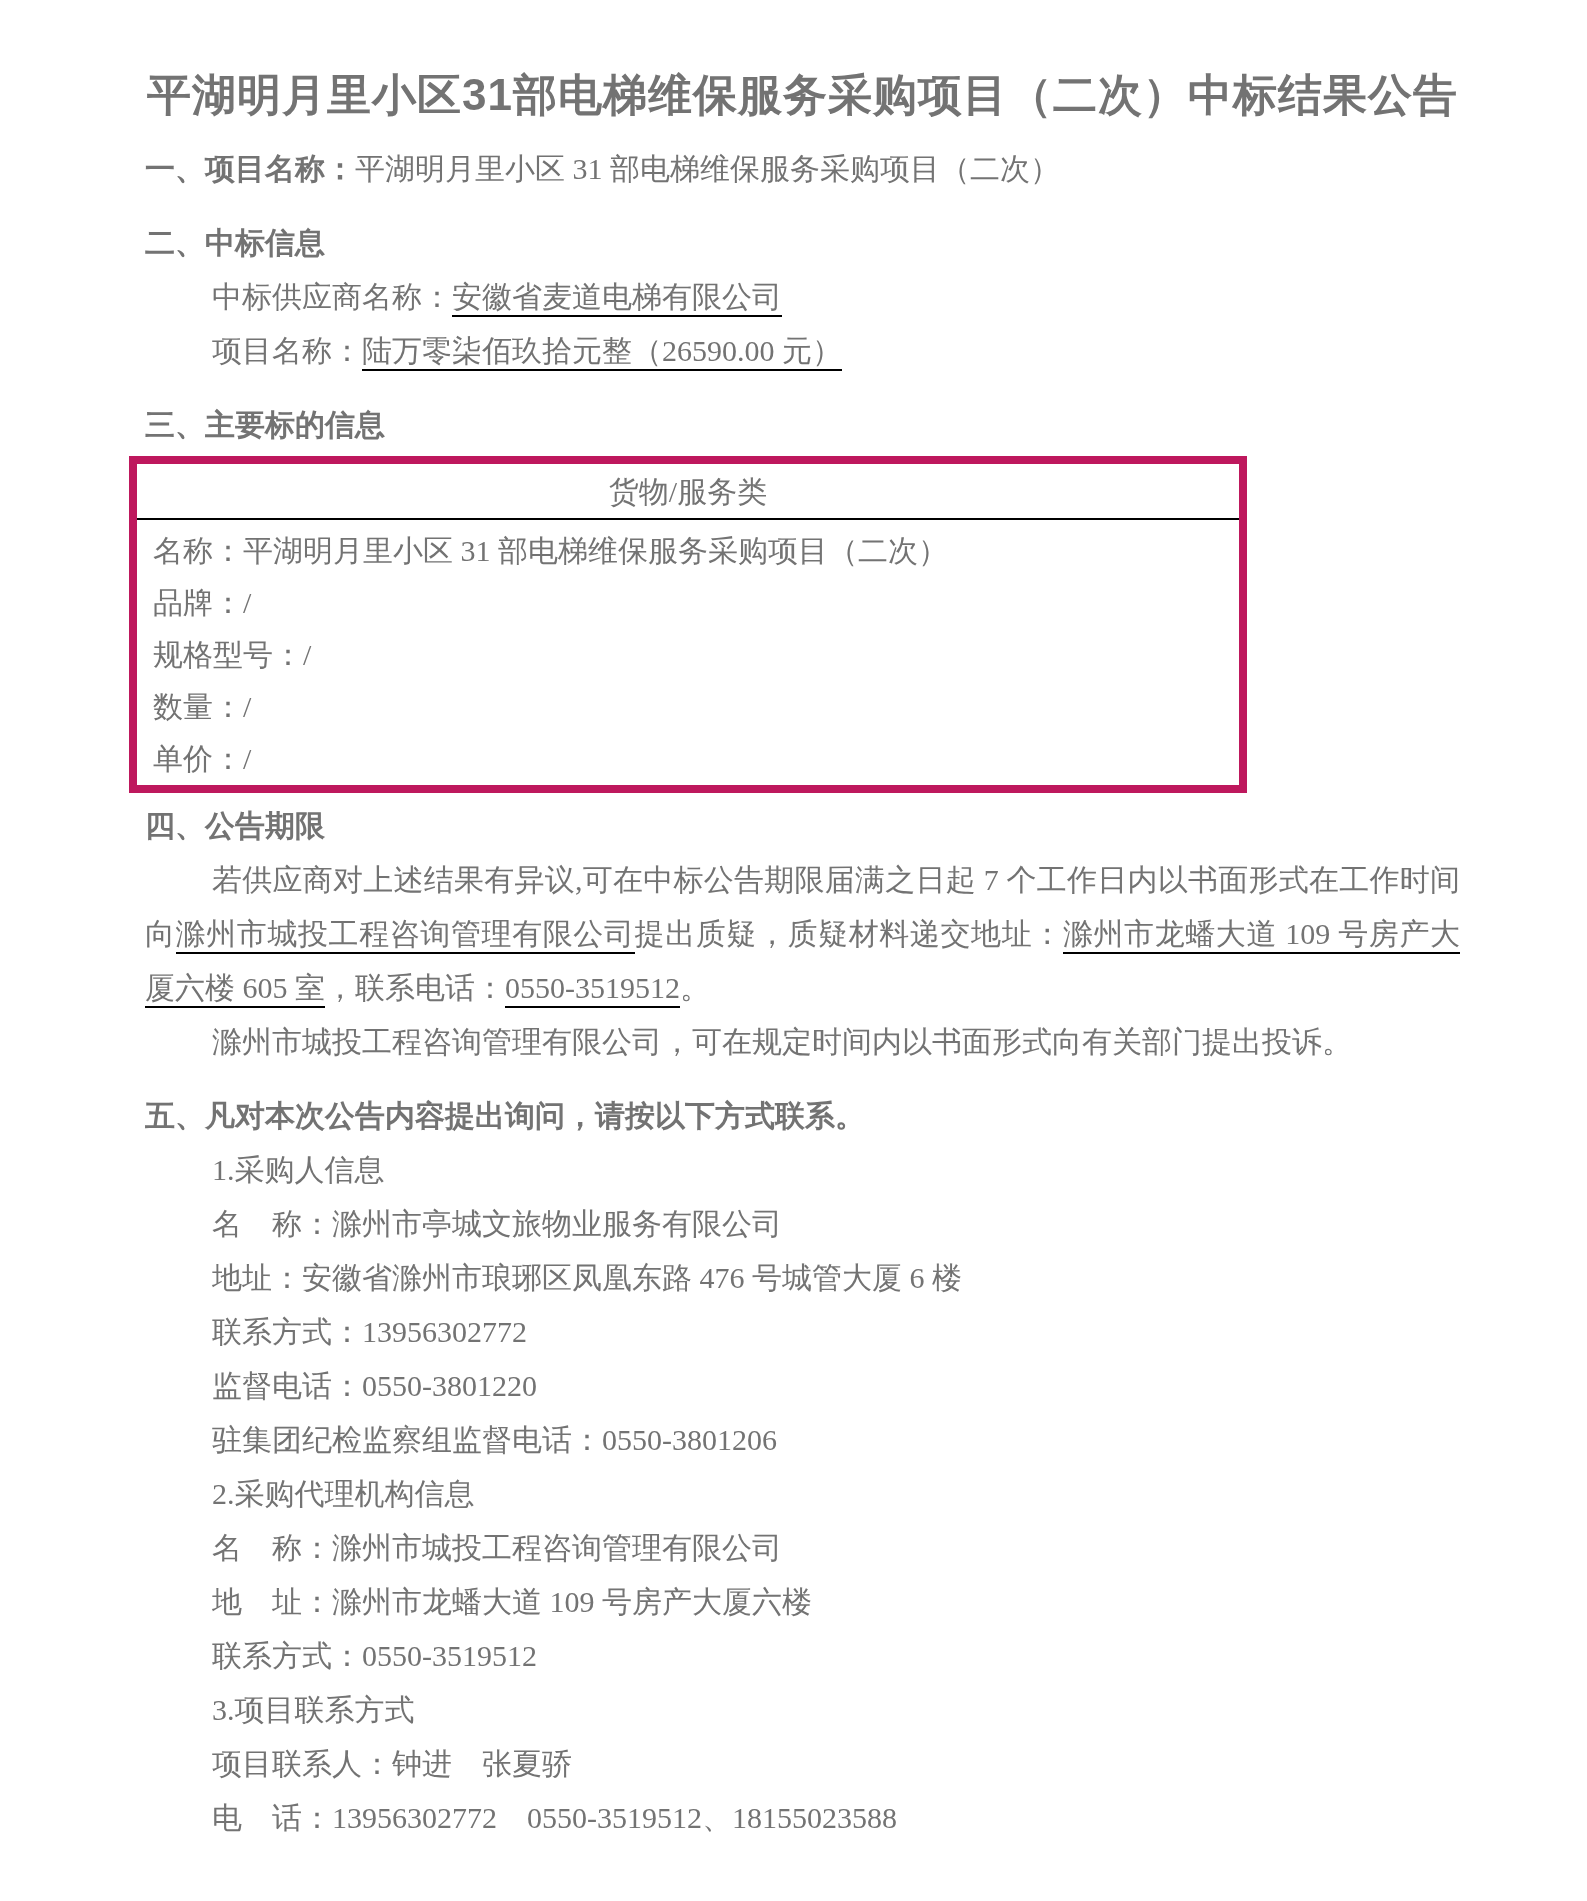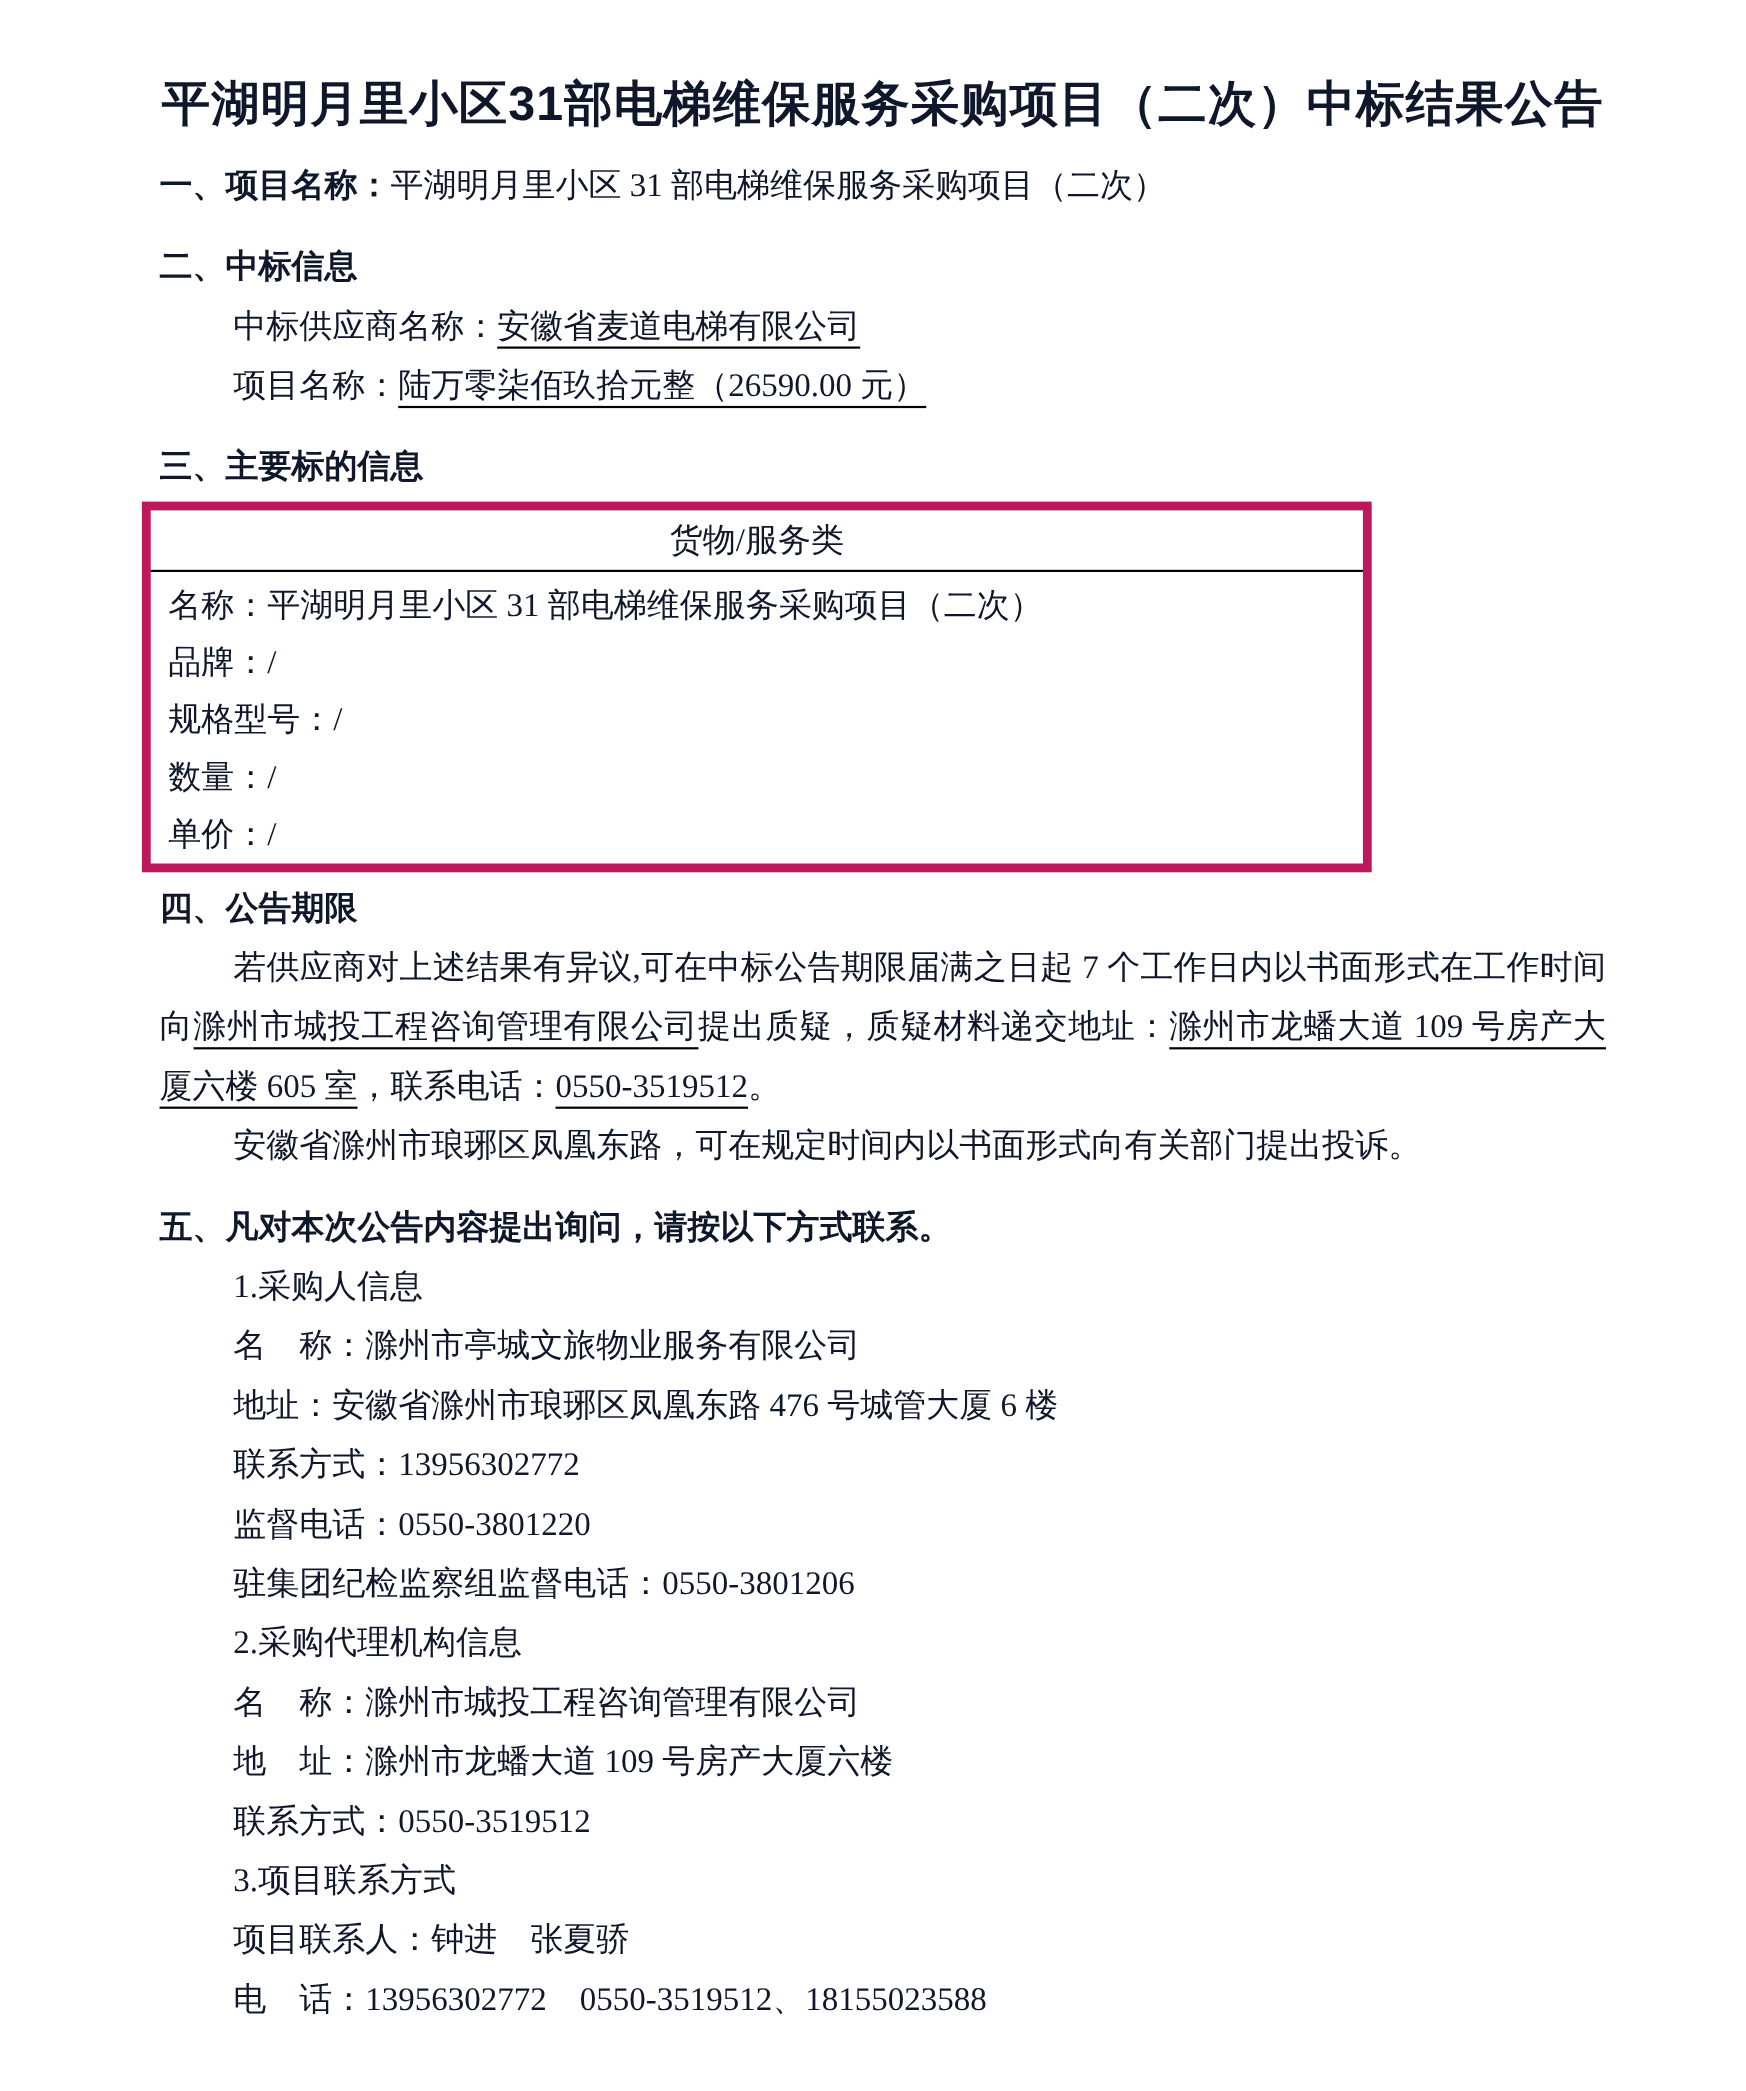--- a/index.html
+++ b/index.html
@@ -1,21 +1,21 @@
 <!DOCTYPE html>
 <html><head>
 <meta charset="utf-8">
 <style>
   * { margin:0; padding:0; box-sizing:border-box; }
   html,body { background:#ffffff; }
   .page {
     position:relative;
     width:1587px; height:1901px;
     background:#ffffff;
-    color:#0f172a;
+    color:#737373;
     font-family:"Liberation Serif","DejaVu Serif",serif;
     font-size:30px;
     overflow:hidden;
   }
   .content { padding:66px 127px 0 145px; }
 
   .doc-title {
     font-family:"Liberation Sans","DejaVu Sans",sans-serif;
     font-weight:bold;
     font-size:44px;
@@ -95,21 +95,21 @@
         <div class="trow">规格型号：/</div>
         <div class="trow">数量：/</div>
         <div class="trow">单价：/</div>
       </div>
     </div>
 
     <div class="line sec-heading sec4-heading">四、公告期限</div>
     <div class="para">
       <span>若供应商对上述结果有异议,可在中标公告期限届满之日起 7 个工作日内以书面形式在工作时间向</span><span class="u">滁州市城投工程咨询管理有限公司</span><span>提出质疑，质疑材料递交地址：</span><span class="u">滁州市龙蟠大道 109 号房产大厦六楼 605 室</span><span>，联系电话：</span><span class="u">0550-3519512</span><span>。</span>
     </div>
-    <div class="para">安徽省滁州市琅琊区凤凰东路，可在规定时间内以书面形式向有关部门提出投诉。</div>
+    <div class="para">滁州市城投工程咨询管理有限公司，可在规定时间内以书面形式向有关部门提出投诉。</div>
 
     <div class="line sec-heading">五、凡对本次公告内容提出询问，请按以下方式联系。</div>
 
     <div class="line sub">1.采购人信息</div>
     <div class="line sub">名　称：滁州市亭城文旅物业服务有限公司</div>
     <div class="line sub">地址：安徽省滁州市琅琊区凤凰东路 476 号城管大厦 6 楼</div>
     <div class="line sub">联系方式：13956302772</div>
     <div class="line sub">监督电话：0550-3801220</div>
     <div class="line sub">驻集团纪检监察组监督电话：0550-3801206</div>
 

